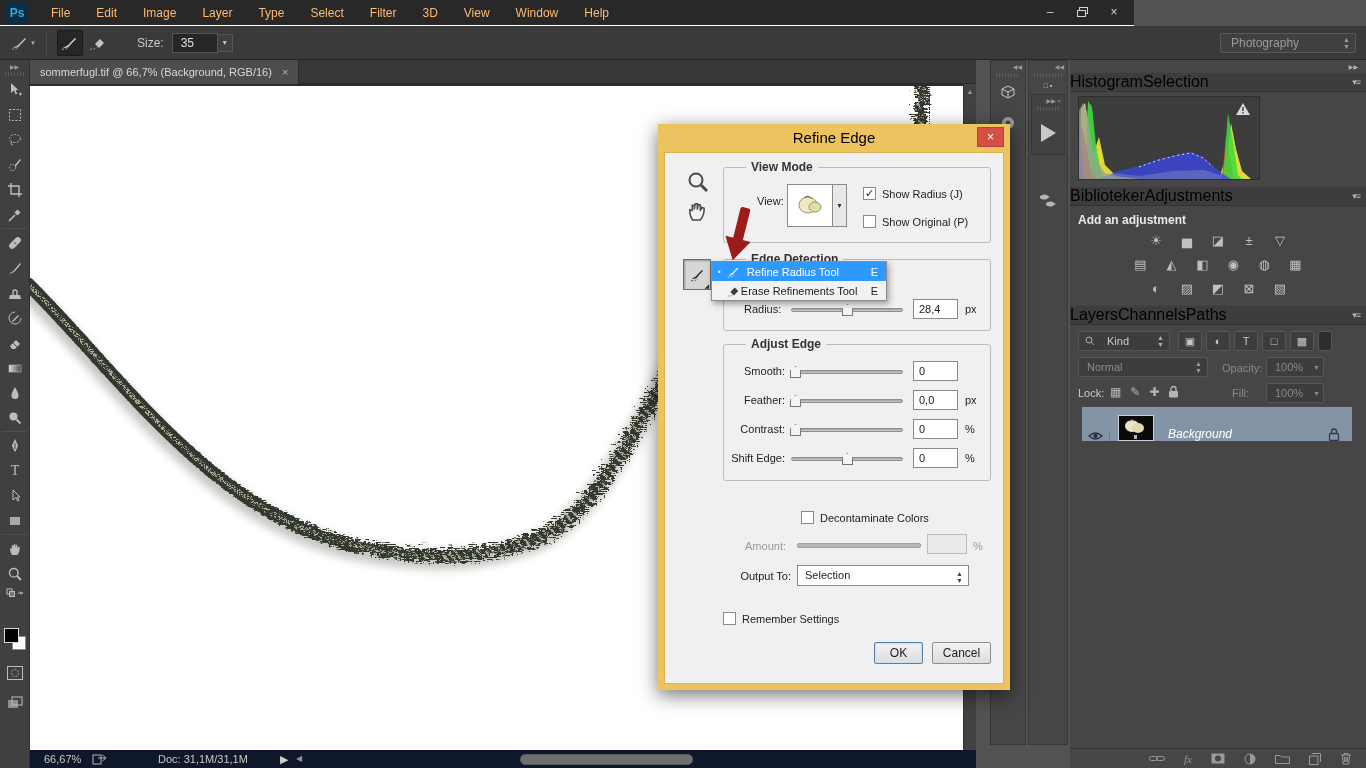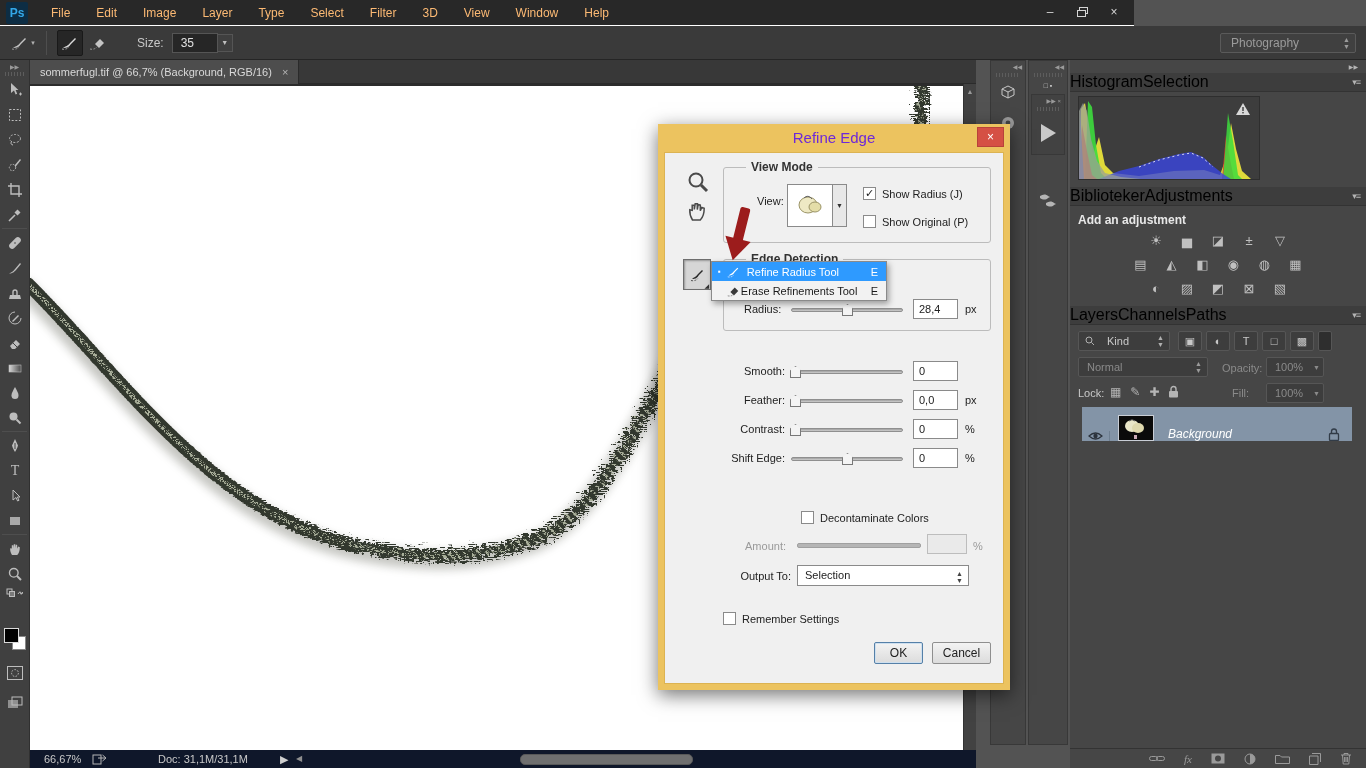--- a/index.html
+++ b/index.html
@@ -54,21 +54,21 @@
   .adjhdr{color:#e8e8e8;font-weight:bold;font-size:12px;padding:7px 0 4px 8px}
   .adjrow{display:flex;justify-content:center;gap:7px;margin-bottom:6px}
   .adjicon{width:24px;height:18px;color:#c0c0c0;font-size:13px;display:flex;align-items:center;justify-content:center}
   .ldd{background:#3d3d3d;border:1px solid #565656;color:#c8c8c8;font-size:11px;display:flex;align-items:center;position:relative;border-radius:2px}
   .dim{color:#8a8a8a}
   .layerrow{position:absolute;left:12px;top:82px;width:270px;height:34px;background:#8394a7;display:flex;align-items:flex-end}
   .lbot{position:absolute;left:0;bottom:0;width:296px;height:20px;background:#464646;border-top:1px solid #333;display:flex;align-items:center;justify-content:flex-end;gap:19px;padding-right:14px}
 
   
   .dialog{position:absolute;left:658px;top:124px;width:352px;height:566px;background:#ecc35f;box-shadow:0 5px 18px rgba(0,0,0,.55);z-index:50}
-  .dtitle{position:absolute;left:0;top:0;width:100%;height:28px;text-align:center;font-size:15px;color:#6d28d9;line-height:28px}
+  .dtitle{position:absolute;left:0;top:0;width:100%;height:28px;text-align:center;font-size:15px;color:#000000;line-height:28px}
   .dclose{position:absolute;right:6px;top:3px;width:27px;height:20px;background:#d55044;border:1px solid #b8423a;color:#fff;font-size:12px;text-align:center;line-height:18px}
   .dbody{position:absolute;left:6px;top:28px;width:340px;height:532px;background:#f0f0f0;border:1px solid #dcb352}
   .grp{position:absolute;border:1px solid #bcbcbc;border-radius:3px}
   .grp .lbl{position:absolute;top:-8px;left:22px;background:#f0f0f0;padding:0 5px;font-weight:bold;font-size:12px;color:#333;white-space:nowrap}
   .dlab{position:absolute;font-size:11px;color:#222;white-space:nowrap}
   .track{position:absolute;height:4px;width:112px;background:linear-gradient(#9e9e9e,#cfcfcf);border:1px solid #8f8f8f;border-radius:2px}
   .thumb{position:absolute;top:-5px;width:11px;height:12px;background:#f4f4f4;border:1px solid #787878;clip-path:polygon(50% 0,100% 38%,100% 100%,0 100%,0 38%)}
   .valbox{position:absolute;width:45px;height:20px;background:#fff;border:1px solid #8a8a8a;font-size:11px;line-height:18px;padding-left:5px;color:#222}
   .cb{position:absolute;width:13px;height:13px;background:#fff;border:1px solid #8a8a8a;font-size:11px;line-height:11px;text-align:center;color:#1a1a1a}
   .flyout{position:absolute;left:46px;top:108px;width:176px;background:#f2f2f2;border:1px solid #8a8a8a;box-shadow:2px 3px 6px rgba(0,0,0,.35);z-index:70}
@@ -620,20 +620,23 @@
         <span style="font-size:8px;margin-right:4px;visibility:hidden">▪</span>
         <svg width="16" height="14" viewBox="0 0 18 16">
             <path d="M6 9 L11 4 L15 8 L10 13 Z" fill="#3a3a3a"></path>
             <path d="M3 13.5 q4 1 7 -2" stroke="#777" stroke-dasharray="2 1.5" fill="none"></path>
           </svg>
         <span style="margin-left:0">Erase Refinements Tool</span>
         <span class="fkey">E</span>
       </div>
     </div>
 
+    <div class="grp" style="left:58px;top:191px;width:268px;height:137px">
+      <span class="lbl">Adjust Edge</span>
+    </div>
     <span class="dlab" style="left:120px;top:212px;transform:translateX(-100%)">Smooth:</span>
     <div class="track" style="left:126px;top:217px">
         <div class="thumb" style="left:-2px"></div>
       </div>
     <div class="valbox" style="left:248px;top:208px">0</div>
 
     <span class="dlab" style="left:120px;top:241px;transform:translateX(-100%)">Feather:</span>
     <div class="track" style="left:126px;top:246px">
         <div class="thumb" style="left:-2px"></div>
       </div>

